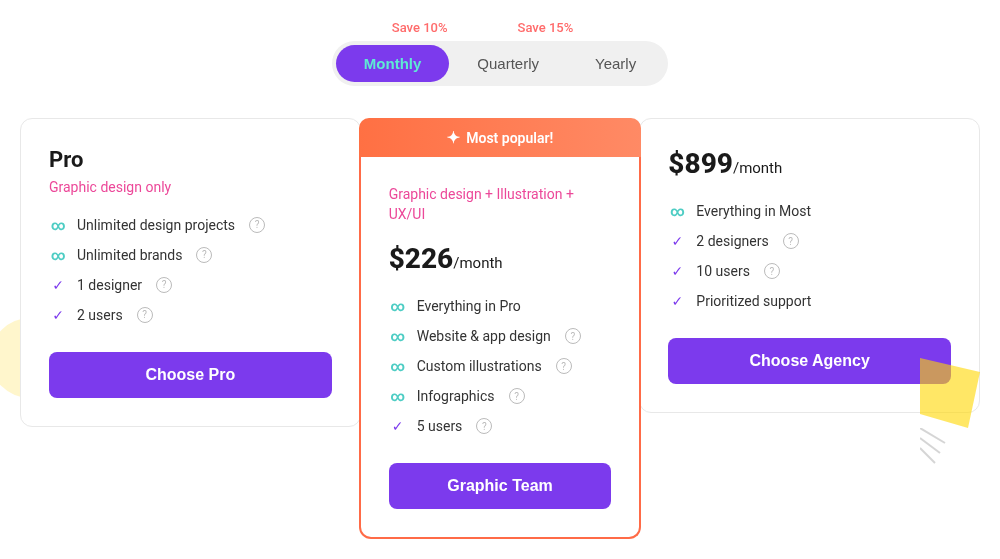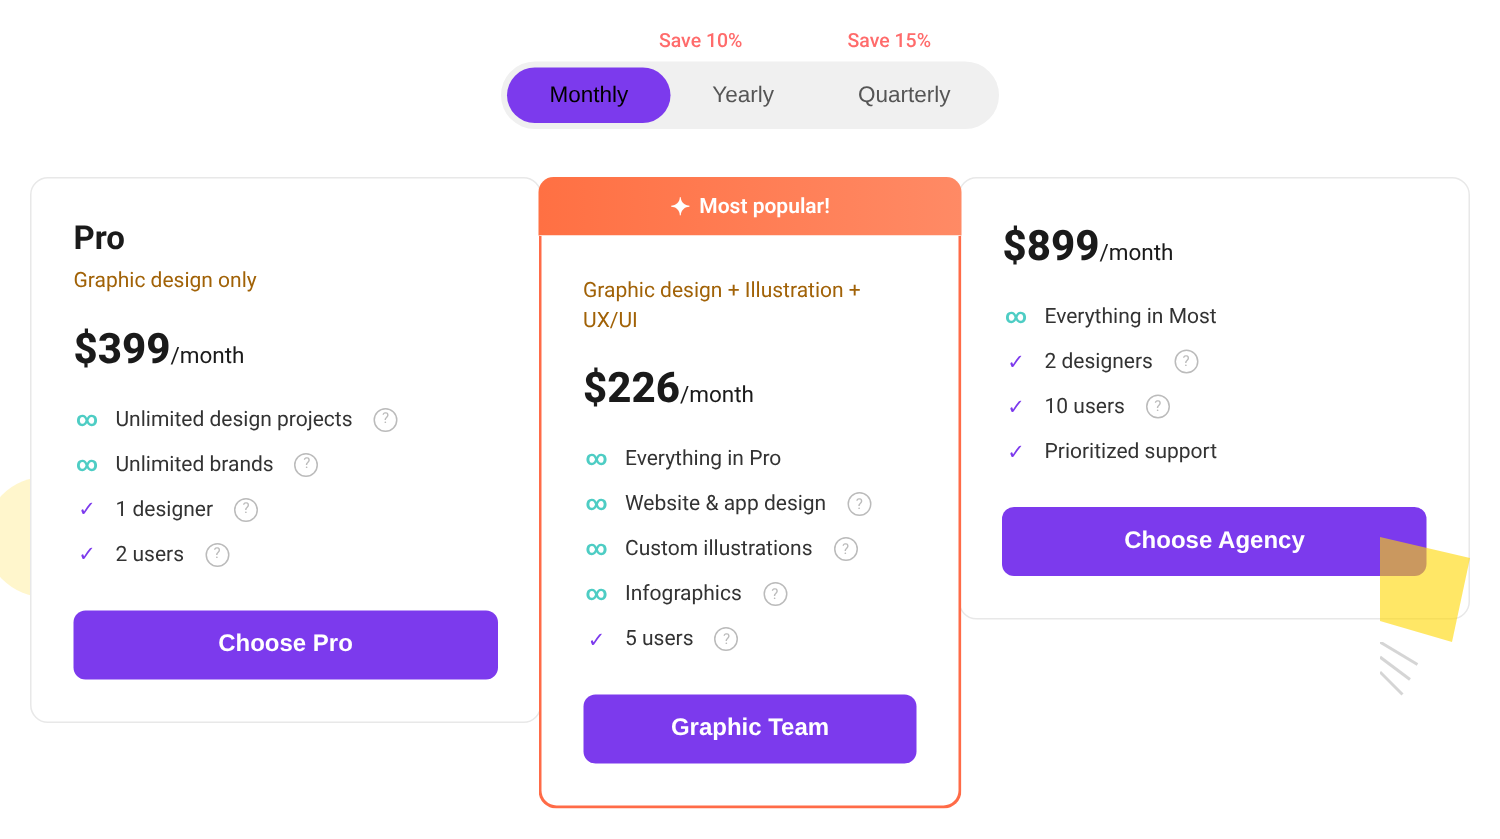--- a/index.html
+++ b/index.html
@@ -13,21 +13,20 @@
       min-height: 559px;
       width: 1000px;
       overflow: hidden;
       position: relative;
     }
 
     
     .billing-toggle-wrapper {
       display: flex;
       flex-direction: column;
-      align-items: center;
       margin-bottom: 32px;
       position: relative;
     }
     .save-labels {
       display: flex;
       gap: 70px;
       margin-bottom: 6px;
       margin-left: 60px;
     }
     .save-label {
@@ -48,21 +47,22 @@
       border: none;
       background: transparent;
       font-size: 15px;
       font-weight: 500;
       cursor: pointer;
       color: #555;
       transition: all 0.2s;
     }
     .toggle-btn.active {
       background: #7c3aed;
-      color: #000000;
+      color: #5eead4;
+      font-weight: bold;
     }
 
     
     .cards-container {
       display: flex;
       gap: 0;
       align-items: flex-start;
       width: 960px;
       position: relative;
     }
@@ -124,21 +124,21 @@
     
     .plan-name {
       font-size: 22px;
       font-weight: 700;
       color: #1a1a1a;
       margin-bottom: 6px;
     }
 
     .plan-description {
       font-size: 14px;
-      color: #a16207;
+      color: #ec4899;
       margin-bottom: 18px;
       line-height: 1.4;
     }
 
     .plan-price {
       font-size: 15px;
       color: #1a1a1a;
       margin-bottom: 22px;
     }
 
@@ -246,35 +246,32 @@
 </head>
 <body>
 
 <div class="billing-toggle-wrapper">
   <div class="save-labels">
     <span class="save-label">Save 10%</span>
     <span class="save-label">Save 15%</span>
   </div>
   <div class="toggle-group">
     <button class="toggle-btn active">Monthly</button>
+    <button class="toggle-btn">Quarterly</button>
     <button class="toggle-btn">Yearly</button>
-    <button class="toggle-btn">Quarterly</button>
   </div>
 </div>
 
 <div class="cards-container">
 
   <div class="deco-circle"></div>
 
   <div class="card pro">
     <h2 class="plan-name">Pro</h2>
     <p class="plan-description">Graphic design only</p>
-    <div class="plan-price">
-      <strong>$399</strong><span>/month</span>
-    </div>
     <ul class="features-list">
       <li class="feature-item">
         <span class="feature-icon infinity">∞</span>
         <span>Unlimited design projects</span>
         <span class="question-mark">?</span>
       </li>
       <li class="feature-item">
         <span class="feature-icon infinity">∞</span>
         <span>Unlimited brands</span>
         <span class="question-mark">?</span>

